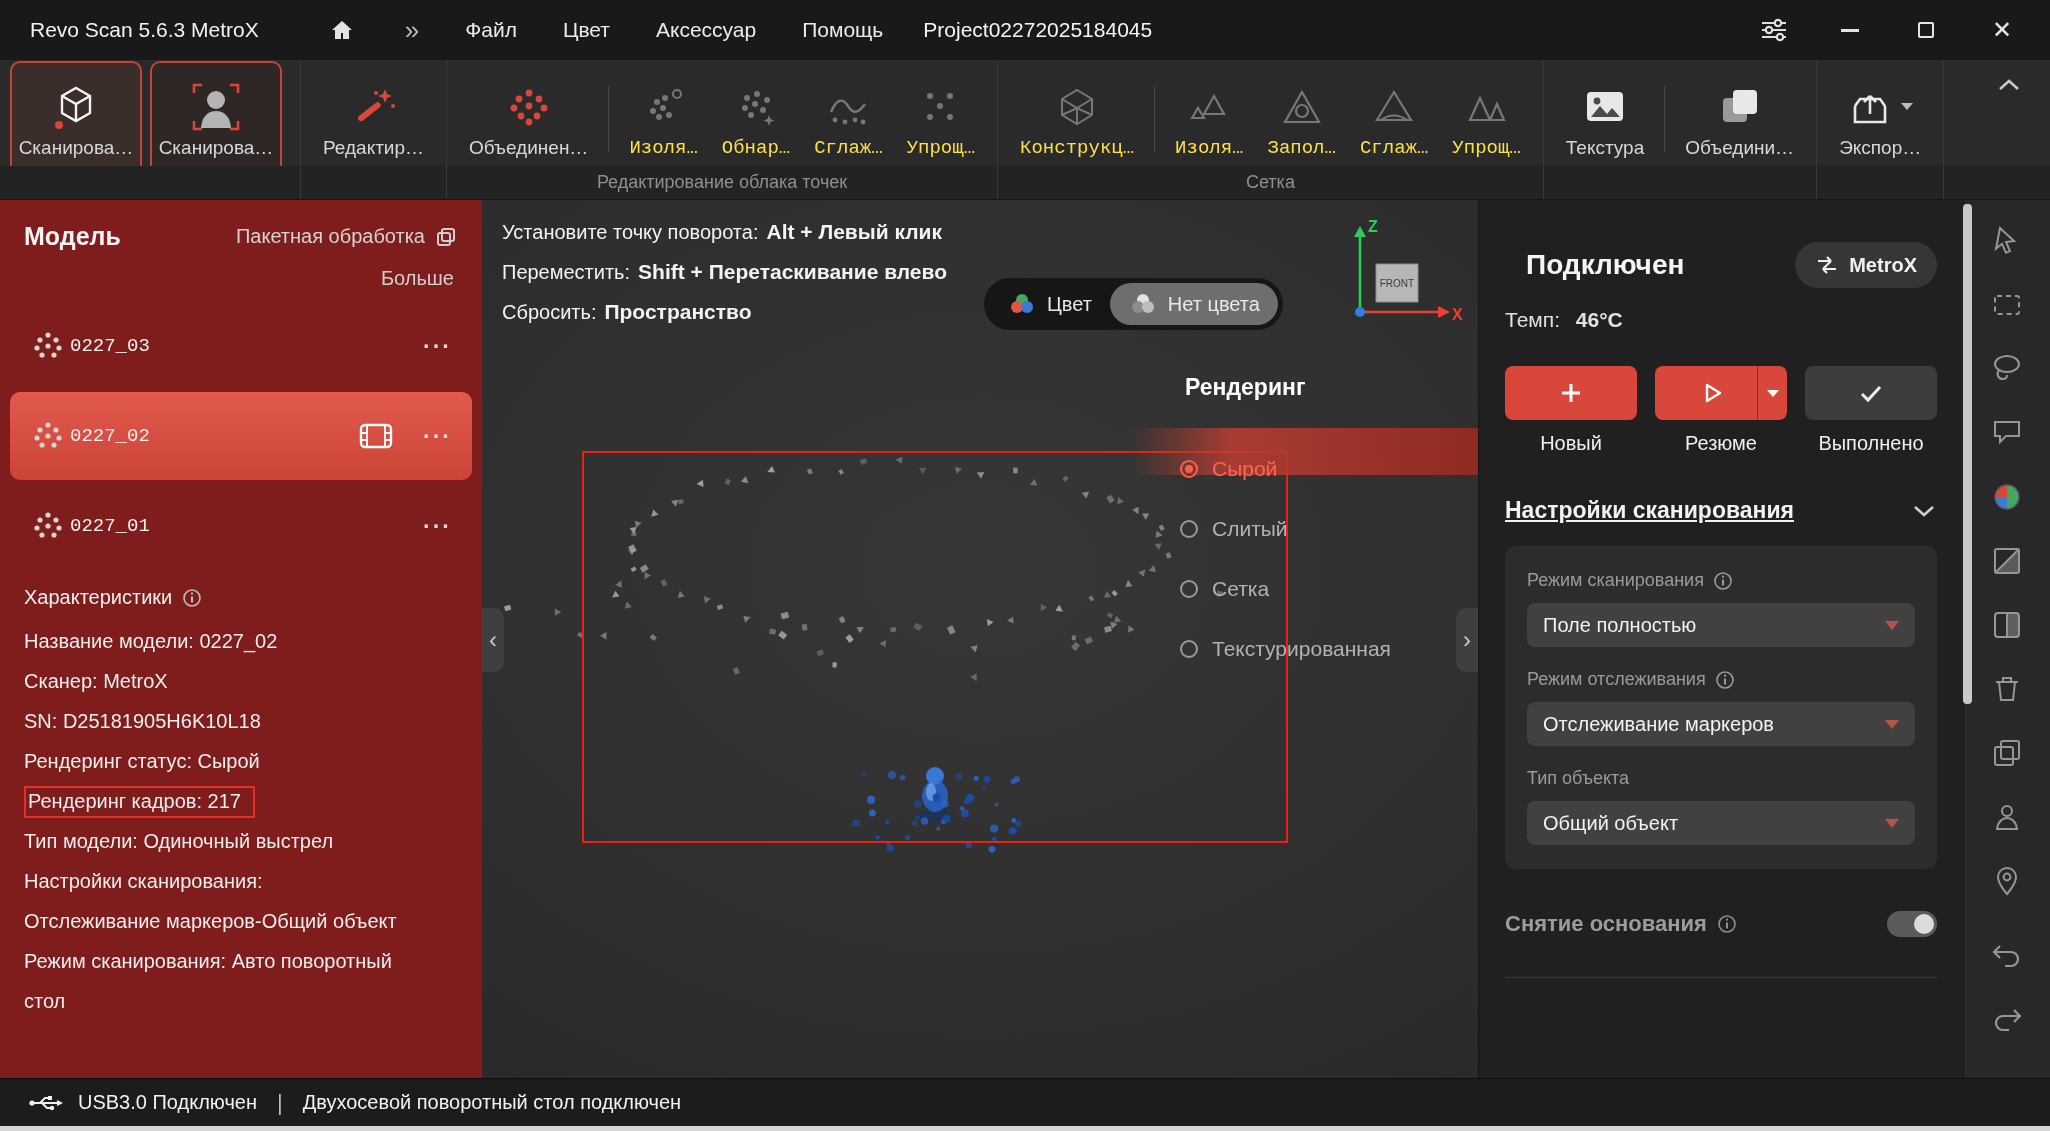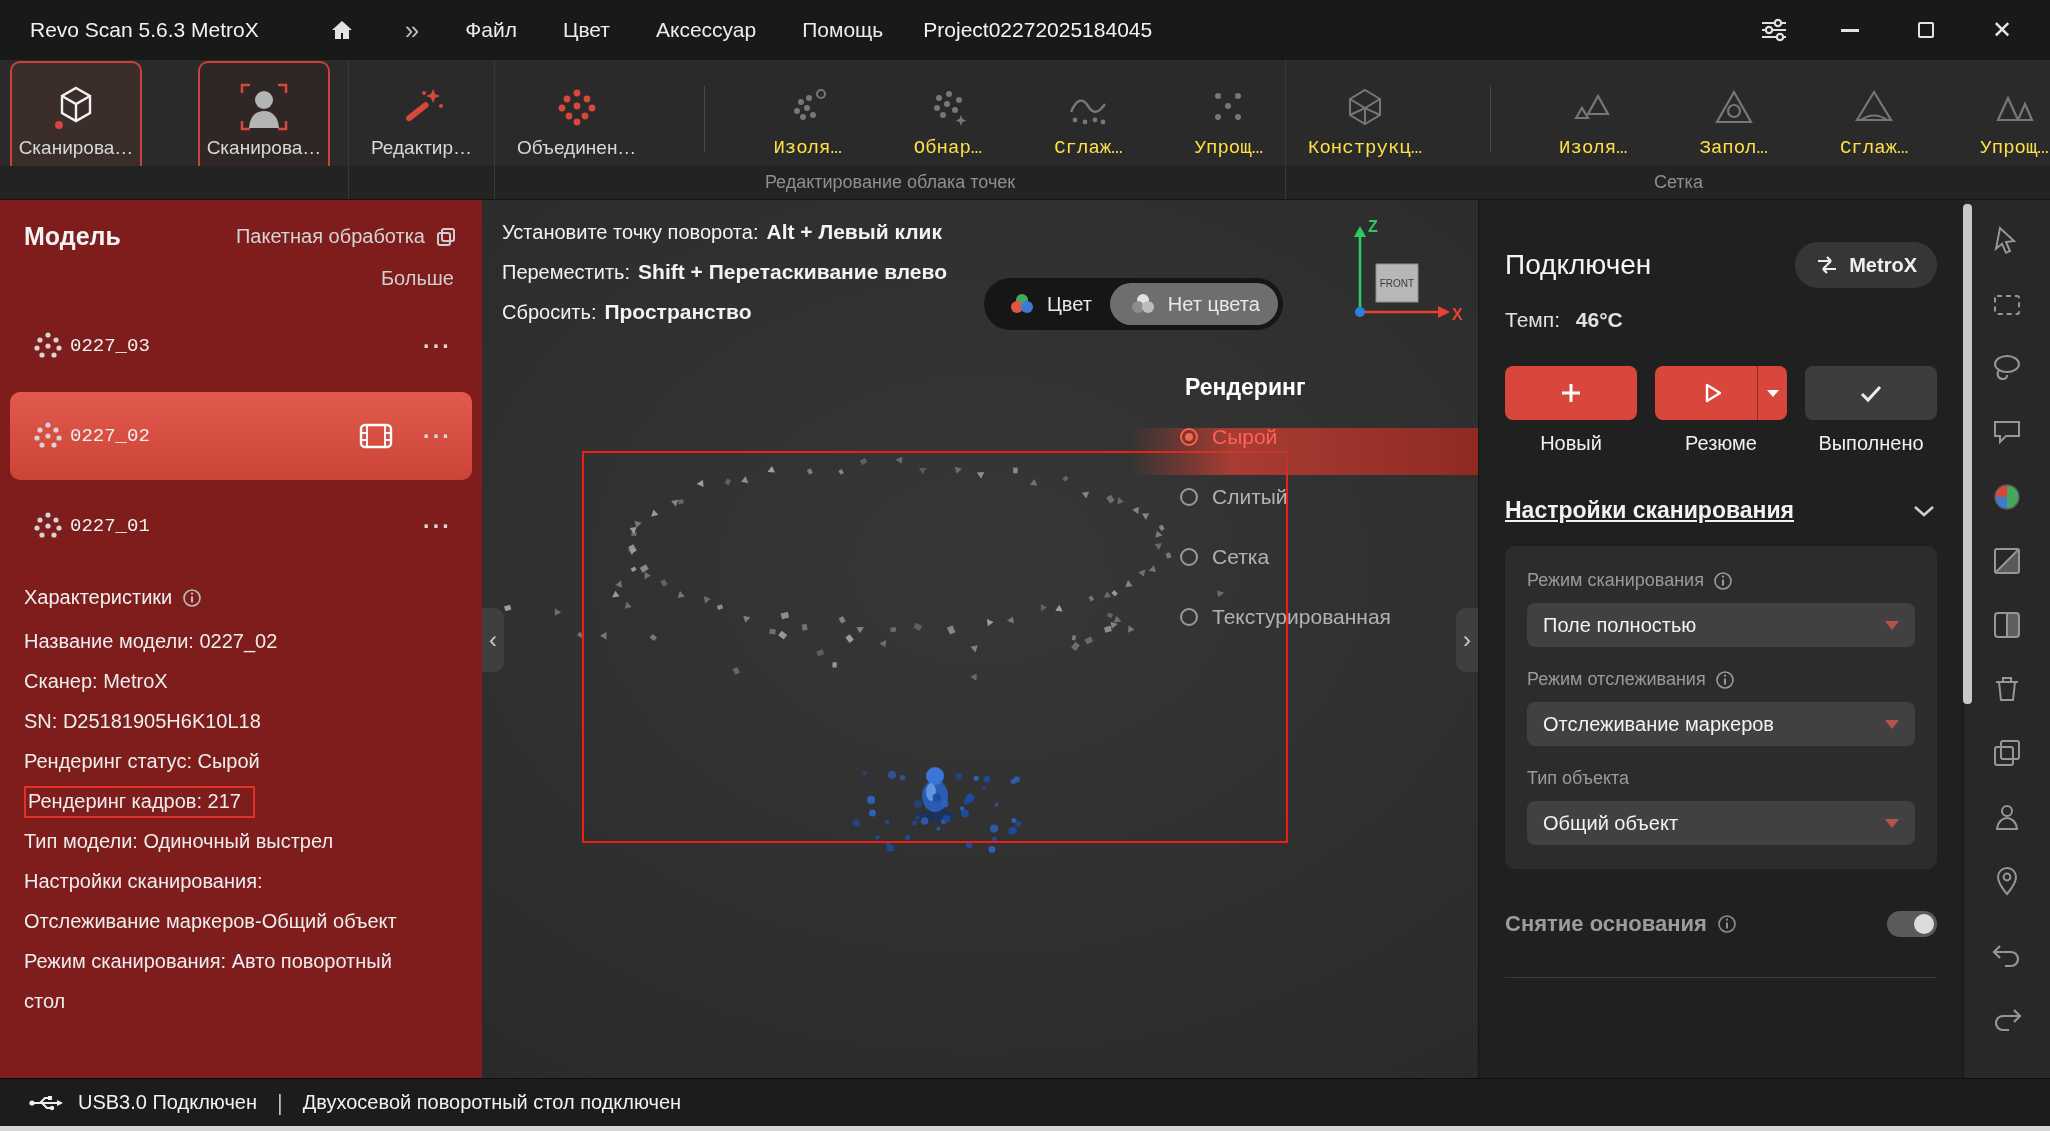--- a/index.html
+++ b/index.html
@@ -21,21 +21,21 @@
   .tb-win{display:flex;align-items:center;justify-content:center;width:28px;height:28px;cursor:pointer;}
   .glyph-min{width:18px;height:3px;background:#e3e3e3;}
   .glyph-max{width:16px;height:16px;border:2px solid #e3e3e3;border-radius:2px;}
   .glyph-close{font-size:24px;color:#e8e8e8;line-height:1;}
 
   
   .ribbon{height:140px;background:#2a2a2a;display:flex;align-items:stretch;
     border-bottom:1px solid #141414;flex-shrink:0;}
   .rb-section{display:flex;flex-direction:column;border-left:1px solid #383838;}
   .rb-section:first-child{border-left:none;}
-  .rb-row{height:106px;display:flex;align-items:center;padding:12px 10px 0;gap:48px;}
+  .rb-row{height:106px;display:flex;align-items:center;padding:12px 10px 0;}
   .rb-btn{display:flex;flex-direction:column;align-items:center;justify-content:center;
     padding:4px 12px;cursor:pointer;}
   .rb-btn.disabled{cursor:default;}
   .rb-icon-wrap{height:56px;display:flex;align-items:center;justify-content:center;gap:6px;}
   .rb-label{font-size:19px;color:#d8d8d8;margin-top:2px;white-space:nowrap;}
   .rb-btn.disabled .rb-label{color:#fde047;font-family:Liberation Mono, monospace;}
   .rb-btn.framed{border:2px solid #c8423a;border-radius:10px;width:132px;height:116px;
     background:#2f2726;margin-right:8px;}
   .rb-btn.framed.active{background:#3a2d2a;}
   .rb-sep{width:1px;height:66px;background:#474747;margin:0 8px;align-self:center;flex-shrink:0;}
@@ -81,37 +81,37 @@
   .color-toggle{position:absolute;left:502px;top:78px;height:52px;background:rgba(18,18,18,.88);
     border-radius:26px;display:flex;align-items:center;padding:5px;}
   .ct-seg{display:flex;align-items:center;gap:10px;height:42px;padding:0 18px;border-radius:21px;
     color:#e8e8e8;font-size:20px;cursor:pointer;white-space:nowrap;}
   .ct-seg.active{background:#6e6e6e;}
   .ct-ic{display:flex;}
   .axis-gizmo{position:absolute;left:848px;top:8px;cursor:pointer;}
   .render-title{position:absolute;left:703px;top:174px;font-size:23px;font-weight:bold;color:#fff;}
   .render-highlight{position:absolute;left:648px;top:228px;right:0;height:47px;
     background:linear-gradient(90deg,rgba(190,62,50,0) 0%,rgba(190,62,50,.85) 30%,rgba(148,42,34,.95) 100%);}
-  .render-options{position:absolute;left:698px;top:216px;}
+  .render-options{position:absolute;left:698px;top:248px;}
   .render-opt{display:flex;align-items:center;gap:14px;height:42px;margin-bottom:18px;cursor:pointer;}
   .radio{width:18px;height:18px;border-radius:50%;border:2px solid #9a9a9a;position:relative;flex-shrink:0;}
   .render-opt.selected .radio{border-color:#ff5f4c;}
   .render-opt.selected .radio::after{content:"";position:absolute;inset:3px;border-radius:50%;background:#ff5f4c;}
   .render-opt .lbl{font-size:21px;color:#b2b2b2;white-space:nowrap;}
   .render-opt.selected .lbl{color:#ff6352;}
   .panel-collapse{position:absolute;top:408px;width:22px;height:64px;background:#3f3f3f;color:#c9c9c9;
     display:flex;align-items:center;justify-content:center;font-size:24px;cursor:pointer;z-index:4;}
   .panel-collapse.left{left:0;border-radius:0 10px 10px 0;}
   .panel-collapse.right{right:0;border-radius:10px 0 0 10px;}
 
   
   .right-panel{width:485px;background:#202020;color:#e9e9e9;padding:0 26px;flex-shrink:0;
     border-left:1px solid #161616;overflow:hidden;}
   .rp-status-row{display:flex;align-items:center;justify-content:space-between;margin-top:42px;}
-  .rp-status{font-size:28px;font-weight:normal;color:#f5f5f5;}
+  .rp-status{font-size:28px;font-weight:bold;color:#f5f5f5;margin-left:21px;}
   .rp-device{display:flex;align-items:center;gap:10px;background:#363636;border:none;color:#f0f0f0;
     font-size:20px;font-weight:bold;height:46px;padding:0 20px;border-radius:23px;cursor:pointer;
     font-family:"Liberation Sans",sans-serif;}
   .rp-temp{margin-top:20px;font-size:21px;color:#e2e2e2;}
   .rp-temp b{margin-left:10px;}
   .rp-actions{display:flex;justify-content:space-between;margin-top:34px;}
   .action{display:flex;flex-direction:column;align-items:center;width:132px;}
   .action button{width:132px;height:54px;border:none;border-radius:8px;display:flex;align-items:center;
     justify-content:center;cursor:pointer;position:relative;}
   .btn-new,.btn-resume{background:#d8463c;}

